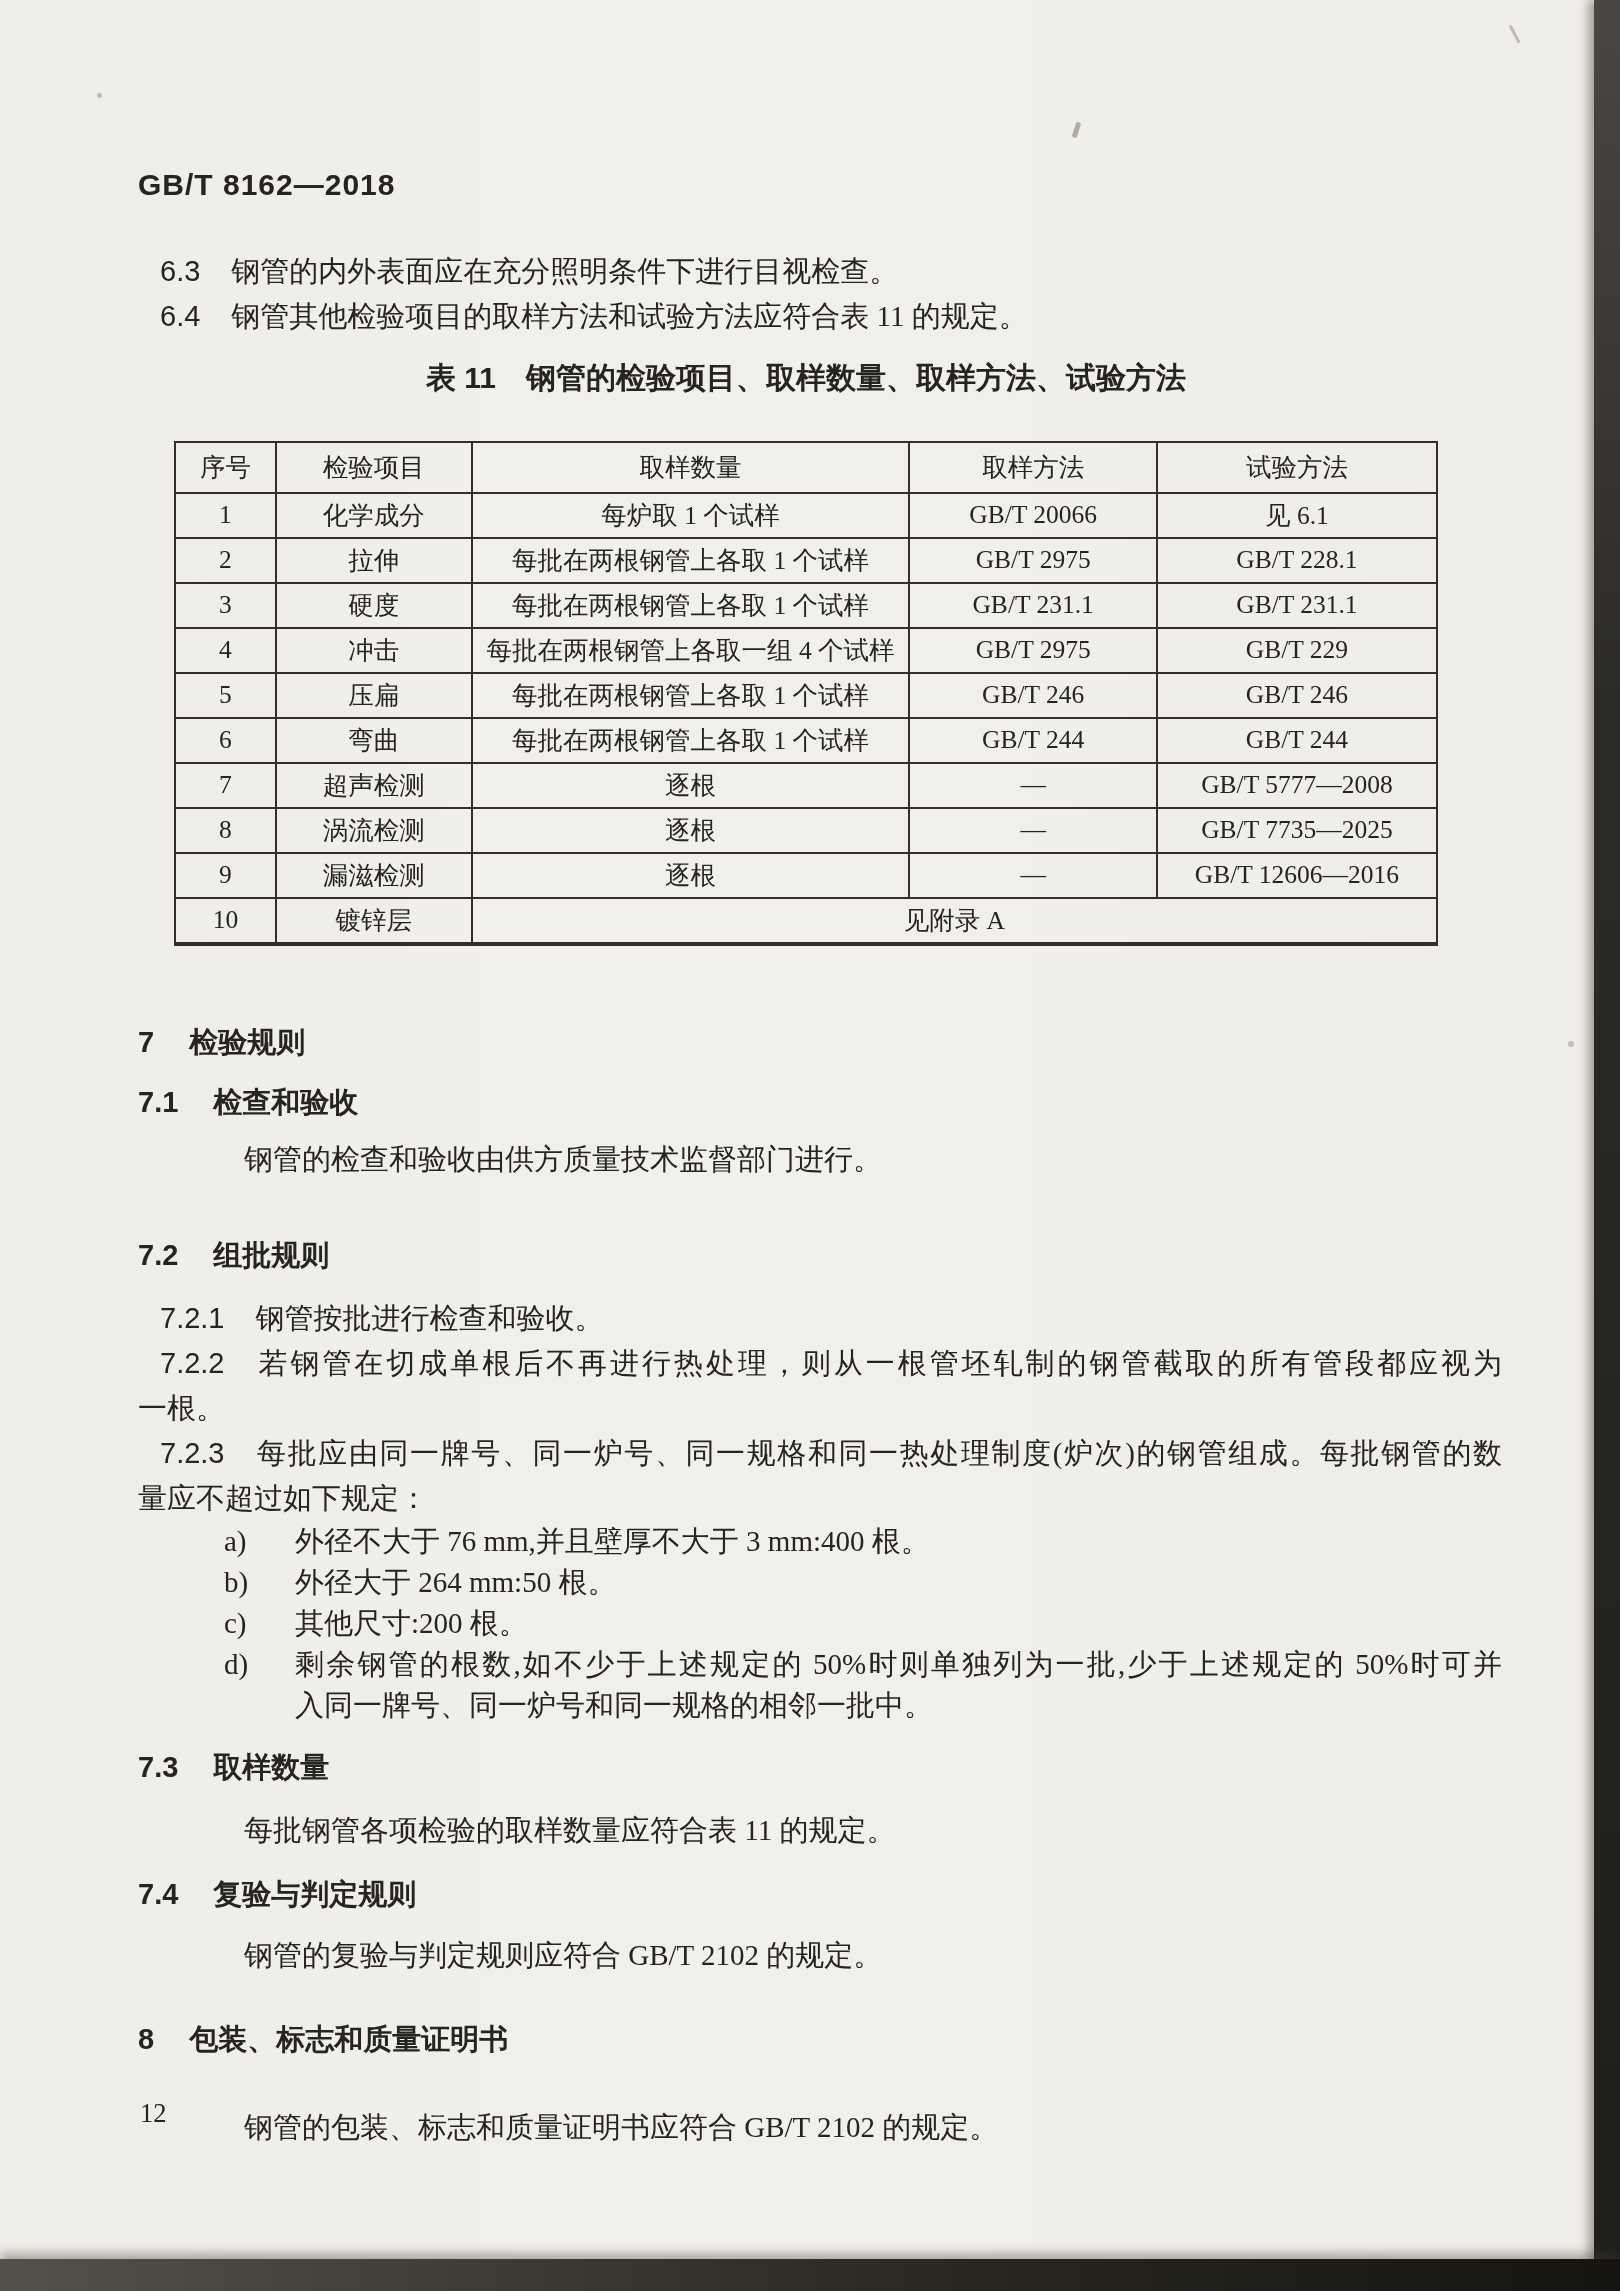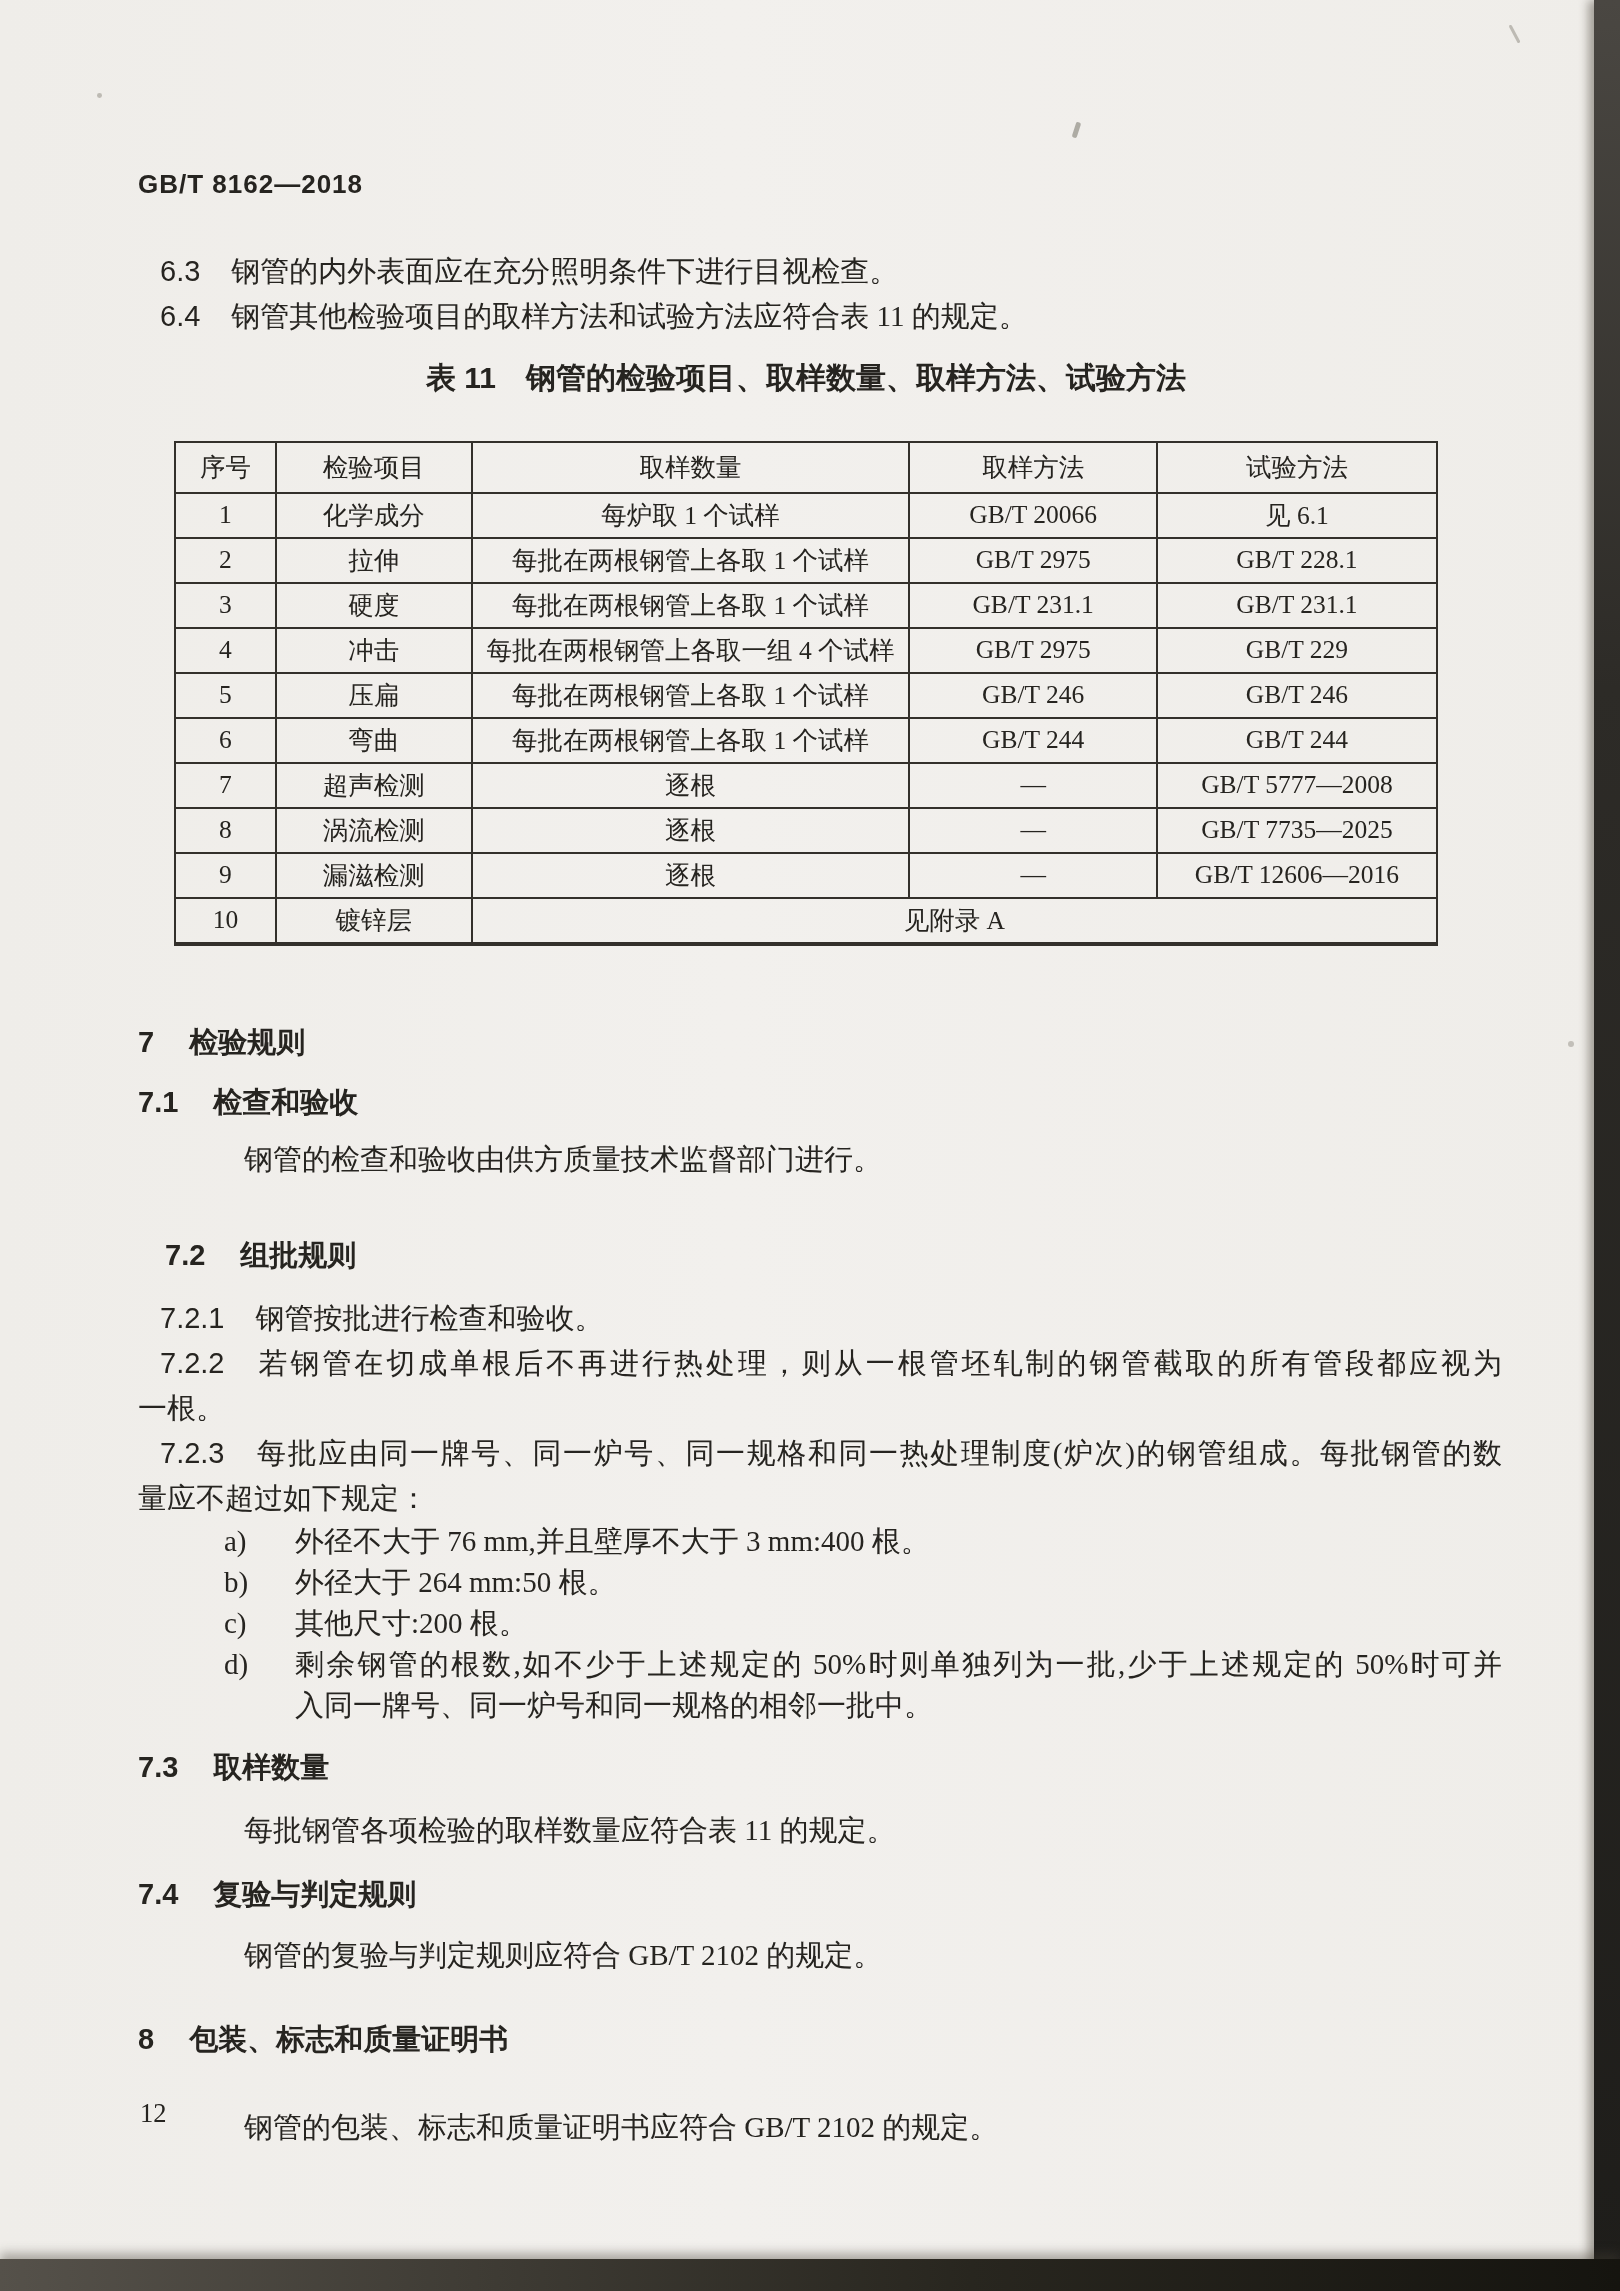--- a/index.html
+++ b/index.html
@@ -6,21 +6,21 @@
   .page {
     position:relative; width:1620px; height:2292px;
     background:linear-gradient(90deg,#efede9 0%, #f2f0ed 45%, #efede9 100%);
     font-family:"Liberation Serif","DejaVu Serif",serif;
     color:#262420; overflow:hidden;
   }
   .content { position:absolute; left:138px; top:167px; width:1364px; }
 
   .doc-number {
     font-family:"Liberation Sans","DejaVu Sans",sans-serif;
-    font-weight:700; font-size:26px; line-height:35px; letter-spacing:1px;
+    font-weight:700; font-size:30px; line-height:35px; letter-spacing:1px;
   }
 
   .bodyline { font-size:29px; line-height:45px; }
   .pnum {
     font-family:"Liberation Sans","DejaVu Sans",sans-serif;
     font-weight:400; margin-right:31px;margin-left:22px;
   }
   .indent { padding-left:106px; }
   .fill { text-align:justify; text-align-last:justify; }
 
@@ -50,21 +50,21 @@
 
   .list-item { display:flex; font-size:29px; line-height:41px; padding-left:86px; }
   .list-label { flex:none; width:71px; }
   .list-text { flex:1; }
 
   .page-number { position:absolute; left:140px; top:2098px; font-size:26.5px; }
 
   
   .mt48{margin-top:47px;} .mt18{margin-top:17.6px;} .mt44{margin-top:43px;}
   .mt76{margin-top:74px;} .mt16{margin-top:15.7px;} .mt12{margin-top:11.8px;}
-  .mt52{margin-top:51px;margin-left:27px;} .mt0{margin-top:0;} .mt20{margin-top:19.6px;}
+  .mt52{margin-top:51px;} .mt0{margin-top:0;} .mt20{margin-top:19.6px;}
   .mt40{margin-top:39px;}
 
   
   .edge-right {
     position:absolute; top:0; right:0; width:26.5px; height:100%;
     background:linear-gradient(180deg,#4a4742 0%, #2d2b27 30%, #1e1d1a 100%);
     box-shadow:-5.9px 0 9.8px rgba(70,64,54,.45);
   }
   .edge-bottom {
     position:absolute; left:0; bottom:0; width:100%; height:33px;

